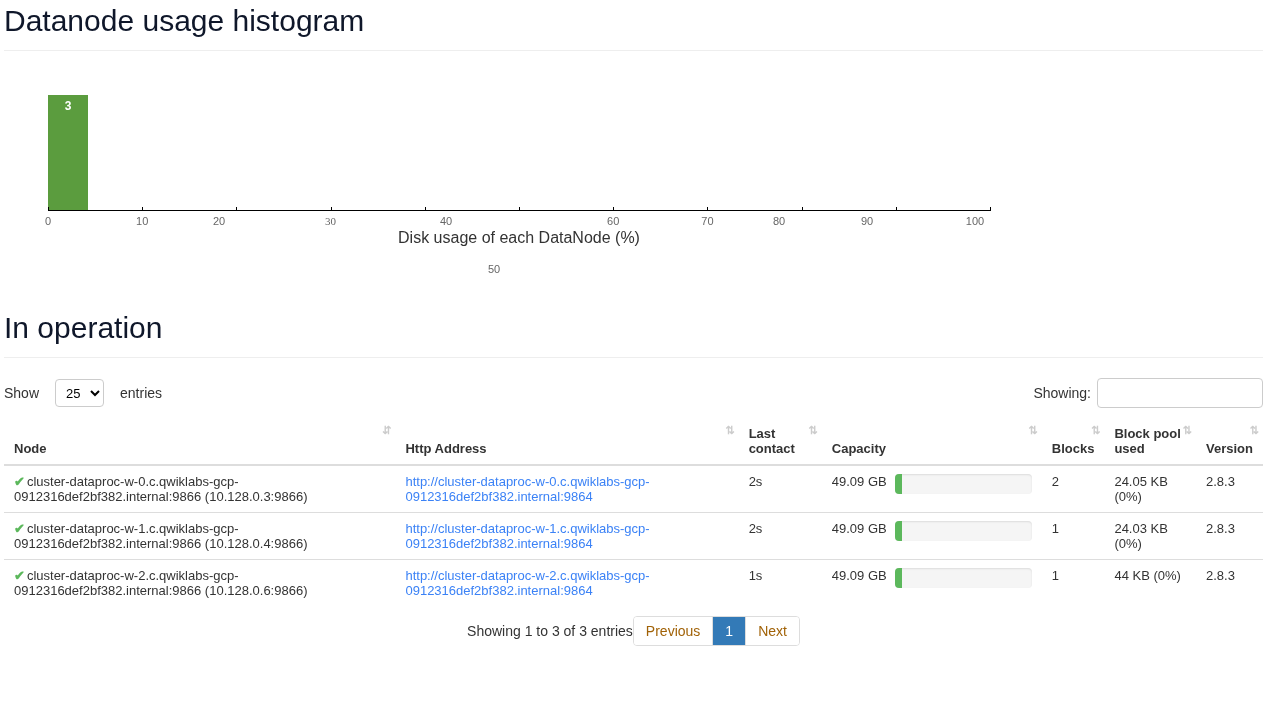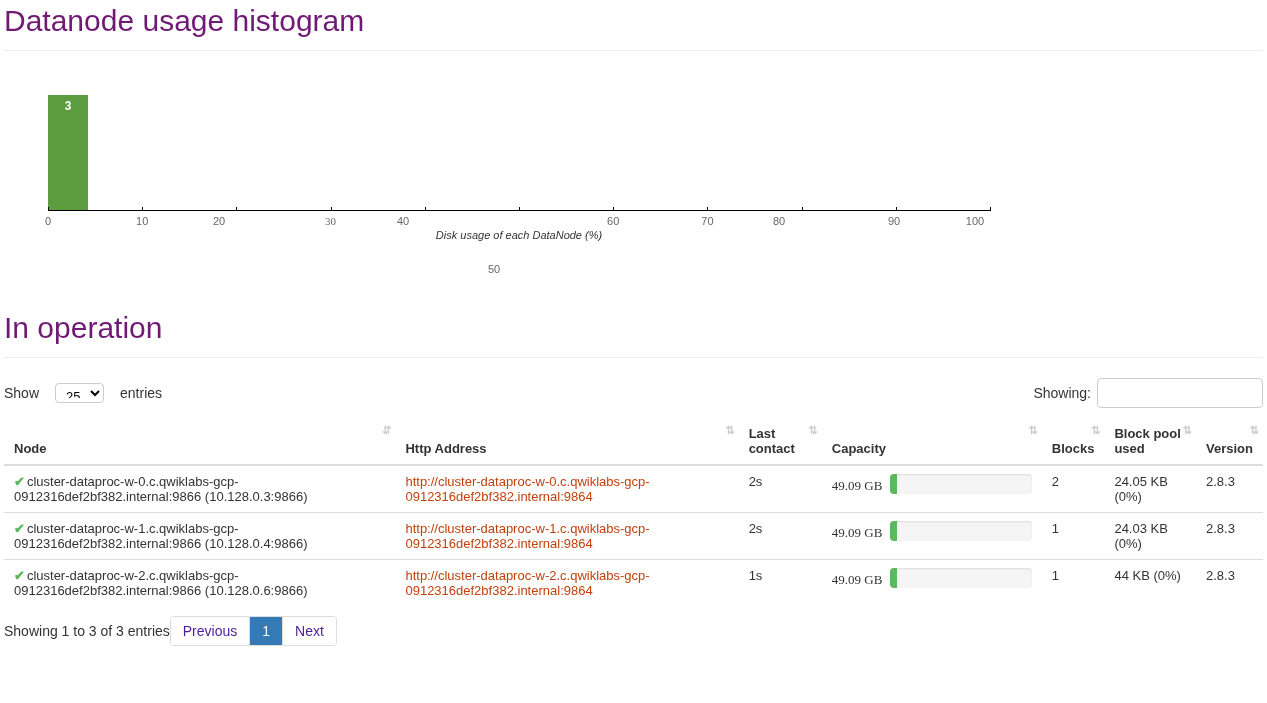--- a/index.html
+++ b/index.html
@@ -1,41 +1,41 @@
 <!DOCTYPE html>
 <html><head>
 <meta charset="utf-8">
 <style>
 * { box-sizing: border-box; margin: 0; padding: 0; }
 body { font-family: "Helvetica Neue", Helvetica, Arial, sans-serif; font-size: 14px; color: #333; padding: 4px; }
-h2 { font-size: 30px; font-weight: 500; color: #701a75; margin: 0 0 12px 0; }
+h2 { font-size: 30px; font-weight: 500; color: #0f172a; margin: 0 0 12px 0; }
 hr { border: none; border-top: 1px solid #eee; margin: 8px 0 20px 0; }
 .chart { position: relative; height: 200px; margin: 0 20px 40px 20px; }
 .chart-area { position: relative; height: 140px; margin-left: 24px; width: 942px; border-bottom: 1px solid #000; }
 .bar { position: absolute; bottom: 0; background: #5b9c3e; color: #fff; font-size: 12px; font-weight: bold; text-align: center; padding-top: 4px; }
 .xticks { position: relative; margin-left: 24px; width: 942px; height: 14px; }
 .xtick { position: absolute; font-size: 11px; color: #666; transform: translateX(-50%); top: 4px; }
-.xtitle { text-align: center; margin-left: 24px; width: 942px; font-size: 11px; color: #333; margin-top: 4px; font-style: italic; }
+.xtitle { text-align: center; margin-left: 24px; width: 942px; font-size: 16px; color: #333; margin-top: 4px; }
 .controls { display: flex; justify-content: space-between; align-items: center; margin: 10px 0; }
 .show-entries { display: flex; align-items: center; gap: 16px; }
-.show-entries select { background: #fff; font-size: 13px; padding: 4px 6px; border: 1px solid #ccc; border-radius: 4px; height: 20px; }
+.show-entries select { background: #fff; font-size: 13px; padding: 4px 6px; border: 1px solid #ccc; border-radius: 4px; height: 28px; }
 .search { display: flex; align-items: center; gap: 6px; }
 .search input { border: 1px solid #ccc; border-radius: 4px; height: 30px; padding: 4px 8px; width: 166px; }
 table { width: 100%; border-collapse: collapse; }
 thead th { text-align: left; font-weight: bold; padding: 8px 10px; border-bottom: 2px solid #ddd; vertical-align: bottom; position: relative; font-size: 13px; }
 tbody td { padding: 8px 10px; border-top: 1px solid #ddd; vertical-align: top; font-size: 13px; }
 .sort-icon { position: absolute; right: 6px; top: 6px; color: #ccc; font-size: 11px; letter-spacing: -2px; }
-.link { color: #c2410c; text-decoration: none; }
+.link { color: #3b82f6; text-decoration: none; }
 .check { color: #5cb85c; font-weight: bold; margin-right: 2px; }
-.capacity-cell { display: flex; align-items: flex-end; gap: 8px; font-family: Liberation Serif, serif; }
+.capacity-cell { display: flex; align-items: flex-start; gap: 8px; }
 .progress { flex: 1; height: 20px; background: #f5f5f5; border-radius: 4px; box-shadow: inset 0 1px 2px rgba(0,0,0,.1); overflow: hidden; min-width: 120px; }
 .progress-fill { height: 100%; background: #5cb85c; width: 5%; }
-.footer { display: flex; justify-content: flex-start; align-items: center; margin-top: 10px; }
+.footer { display: flex; justify-content: center; align-items: center; margin-top: 10px; }
 .pagination { display: flex; border: 1px solid #ddd; border-radius: 4px; overflow: hidden; }
-.page-btn { padding: 6px 12px; color: #4c1d95; cursor: pointer; border-left: 1px solid #ddd; background: #fff; }
+.page-btn { padding: 6px 12px; color: #a16207; cursor: pointer; border-left: 1px solid #ddd; background: #fff; }
 .page-btn:first-child { border-left: none; }
 .page-btn.active { background: #337ab7; color: #fff; }
 .col-capacity { width: 220px; }
 .axis-tick { position: absolute; top: -4px; width: 1px; height: 4px; background: #000; }
 </style>
 </head>
 <body>
 
 <h2>Datanode usage histogram</h2>
 <hr>
@@ -47,31 +47,31 @@
   <div class="xticks" id="xticks">
       <div class="axis-tick" style="left: 0px;"></div>
       <div class="xtick" style="left: 0px;">0</div>
       <div class="axis-tick" style="left: 94.2px;"></div>
       <div class="xtick" style="left: 94.2px;">10</div>
       <div class="axis-tick" style="left: 188.4px;"></div>
       <div class="xtick" style="left: 171px;">20</div>
       <div class="axis-tick" style="left: 282.6px;"></div>
       <div class="xtick" style="left: 282.6px; font-family: Liberation Serif, serif;">30</div>
       <div class="axis-tick" style="left: 376.8px;"></div>
-      <div class="xtick" style="left: 355px;">40</div>
+      <div class="xtick" style="left: 398px;">40</div>
       <div class="axis-tick" style="left: 471px;"></div>
       <div class="xtick" style="left: 446px; margin-top: 48px;">50</div>
       <div class="axis-tick" style="left: 565.2px;"></div>
       <div class="xtick" style="left: 565.2px;">60</div>
       <div class="axis-tick" style="left: 659.4px;"></div>
       <div class="xtick" style="left: 659.4px;">70</div>
       <div class="axis-tick" style="left: 753.6px;"></div>
       <div class="xtick" style="left: 731px;">80</div>
       <div class="axis-tick" style="left: 847.8px;"></div>
-      <div class="xtick" style="left: 846px;">90</div>
+      <div class="xtick" style="left: 819px;">90</div>
       <div class="axis-tick" style="left: 942px;"></div>
       <div class="xtick" style="left: 927px;">100</div>
     </div>
   <div class="xtitle">Disk usage of each DataNode (%)</div>
 </div>
 
 <h2>In operation</h2>
 <hr>
 
 <div class="controls">

